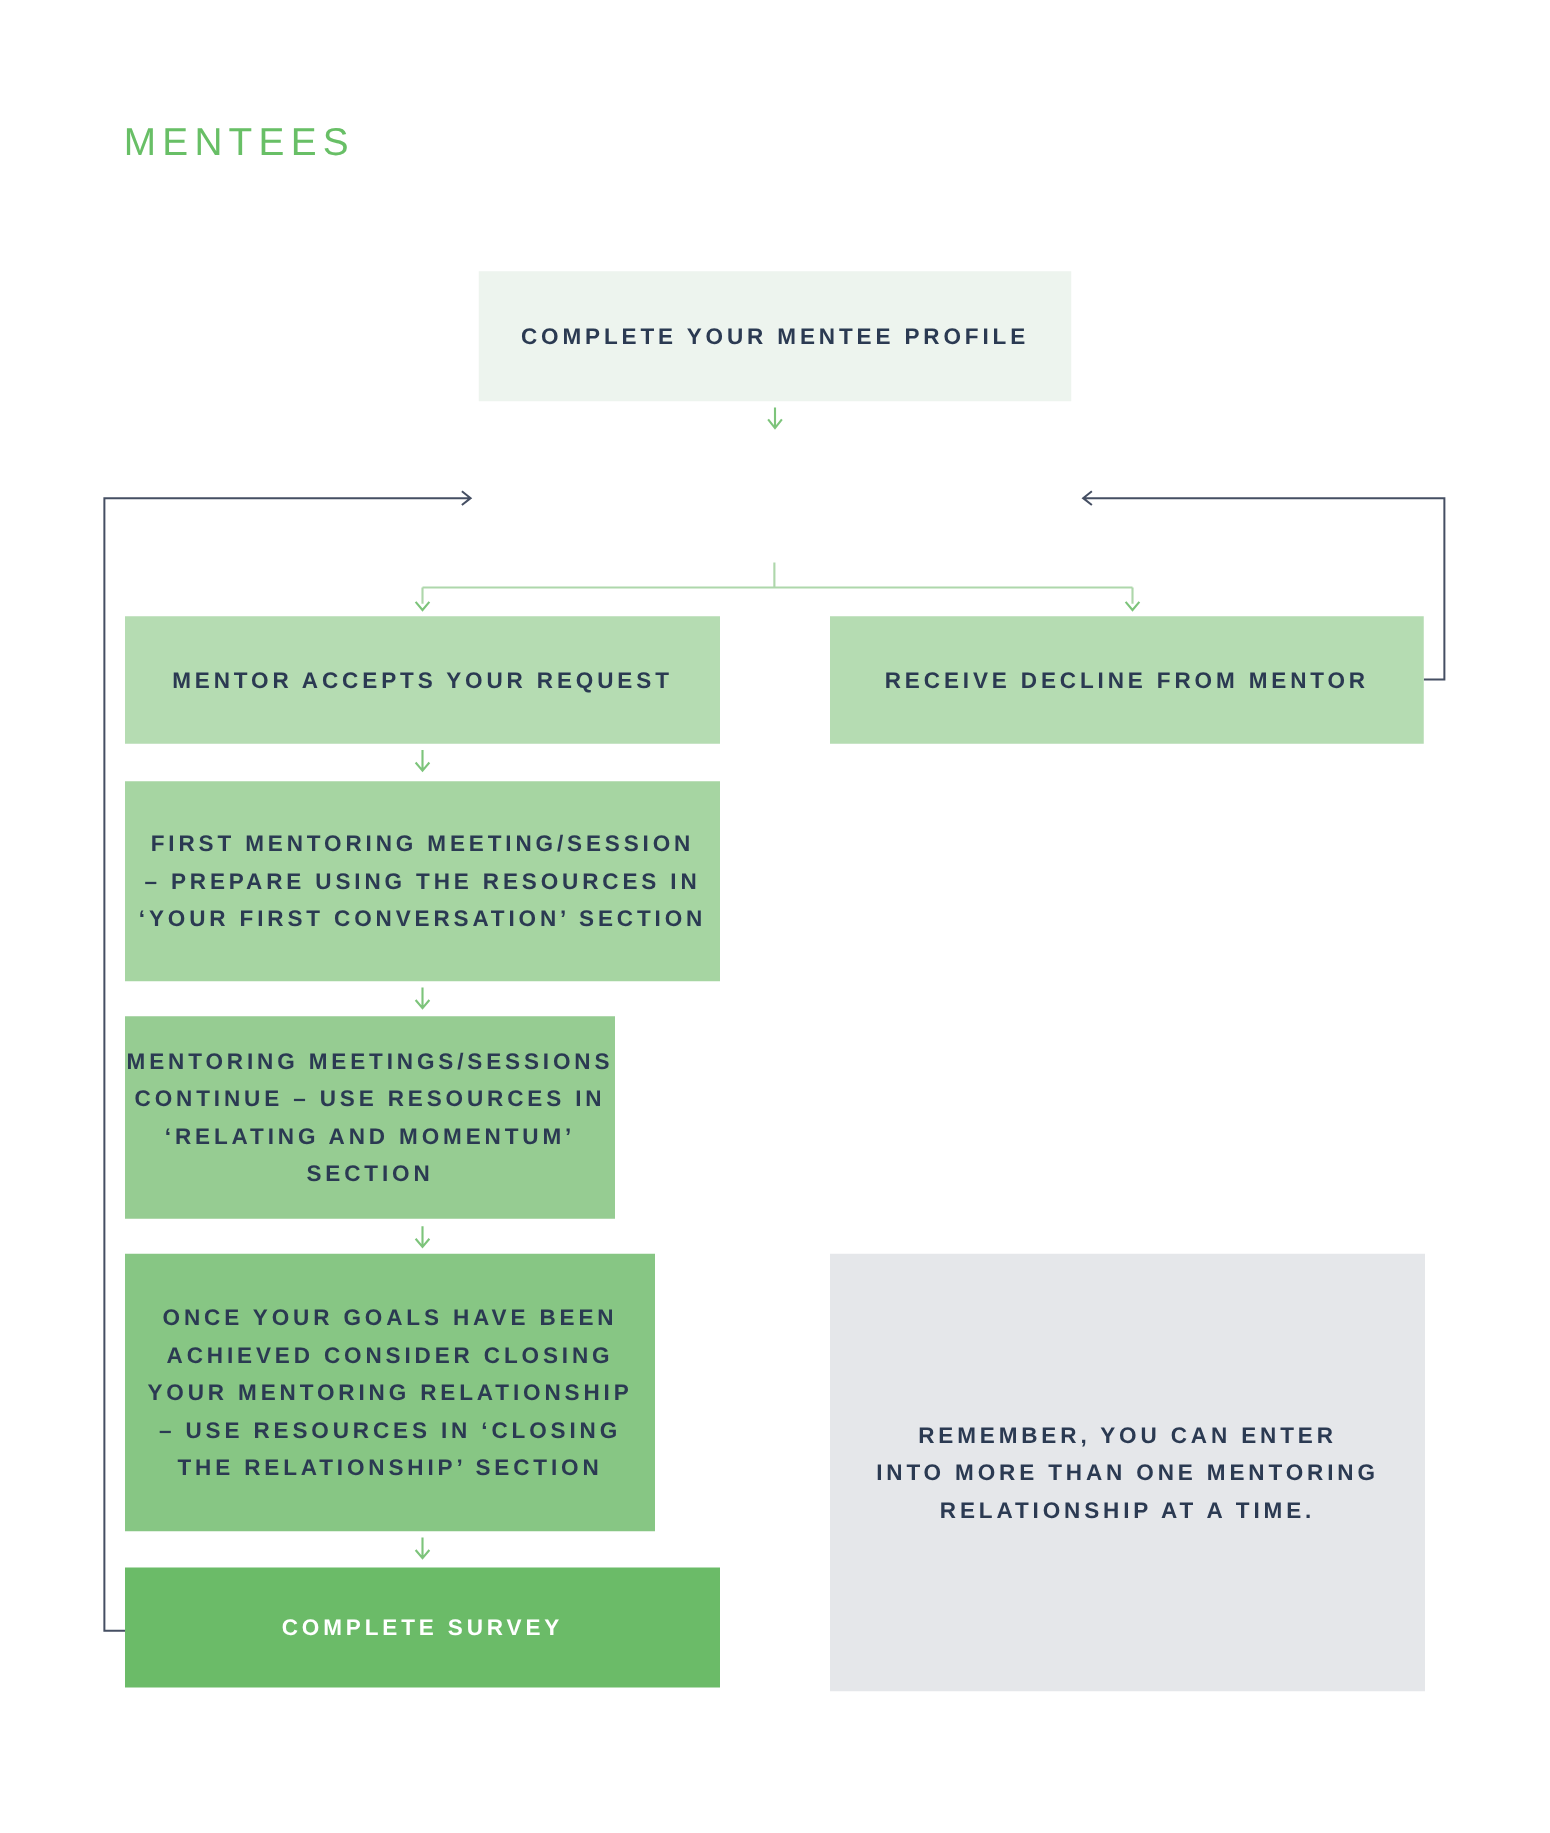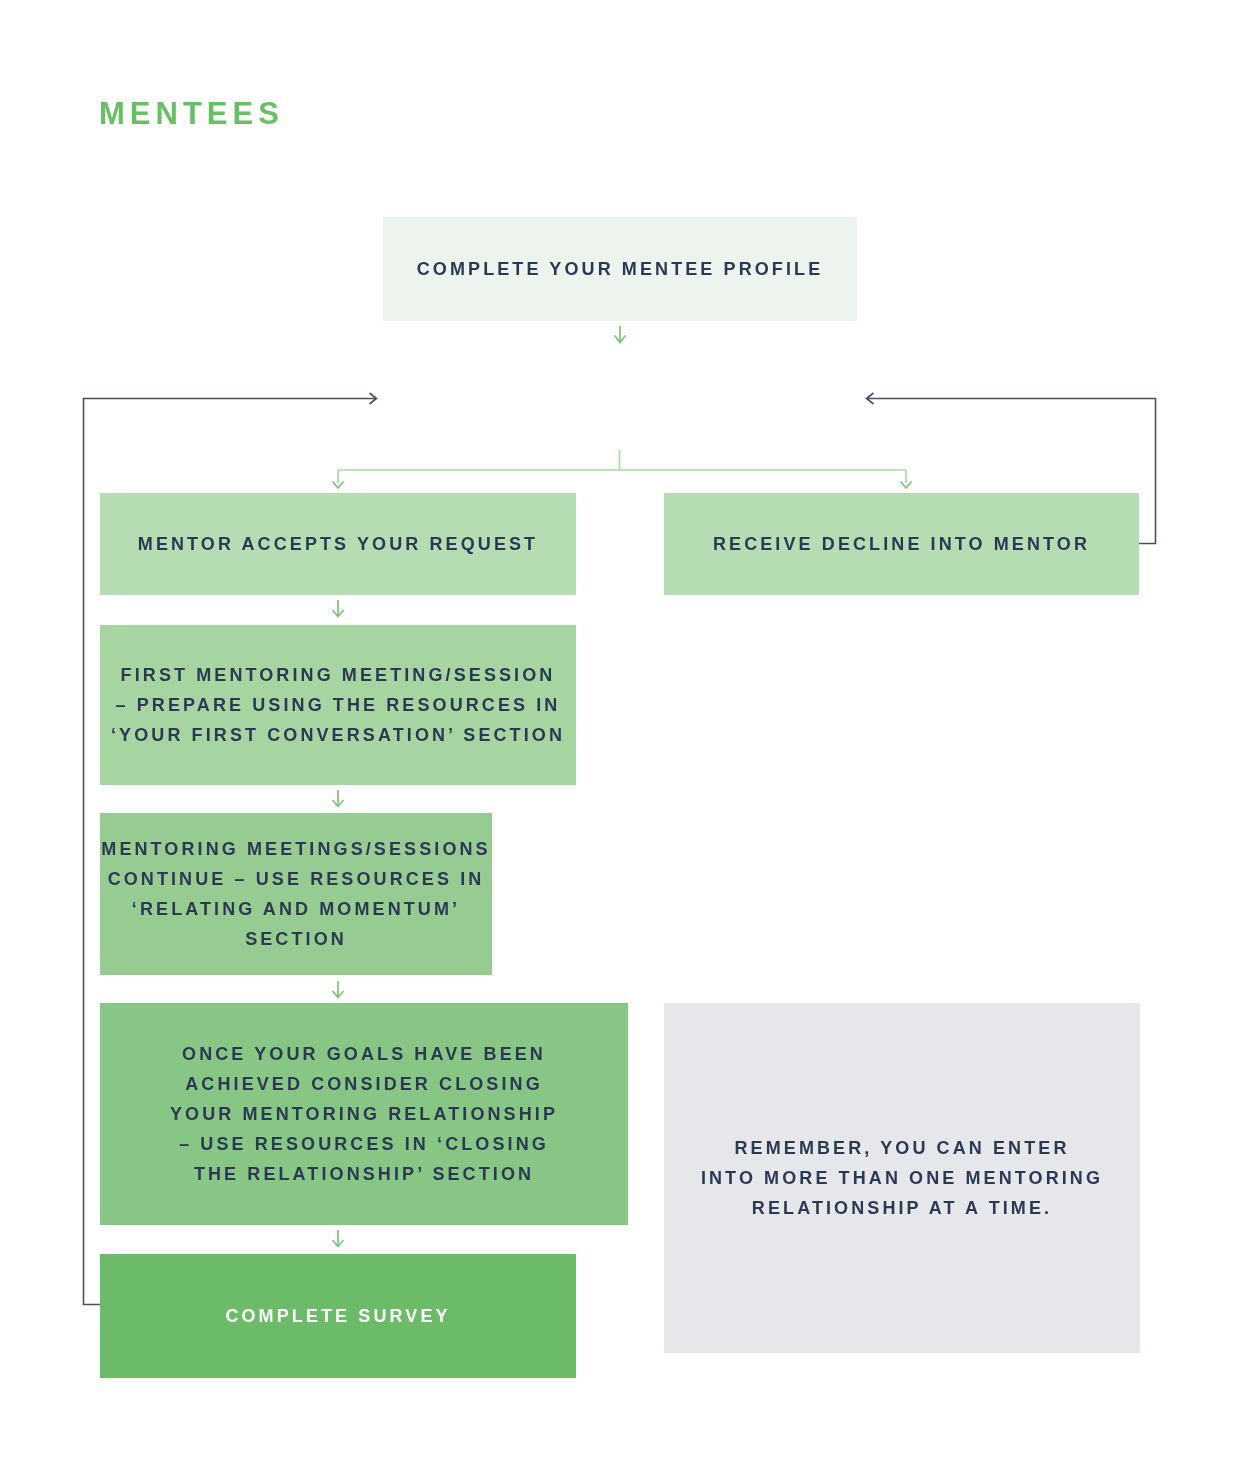--- a/index.html
+++ b/index.html
@@ -10,21 +10,21 @@
     background: #ffffff;
     font-family: "Liberation Sans", sans-serif;
     overflow: hidden;
   }
   .title {
     position: absolute;
     left: 99px;
     top: 96px;
     margin: 0;
     font-size: 31px;
-    font-weight: bold;
+    font-weight: normal;
     letter-spacing: 5px;
     color: #68bf66;
   }
   .connectors {
     position: absolute;
     left: 0; top: 0;
     width: 1240px; height: 1466px;
   }
   .box {
     position: absolute;
@@ -40,22 +40,22 @@
     line-height: 30px;
     color: #2b3a52;
     font-weight: bold;
   }
   .b1 { left: 383px; top: 217px; width: 474px; height: 104px; background: #edf4ee; }
   .b2 { left: 383px; top: 348px; width: 474px; height: 101px; background: #dcebdc; }
   .b3a { left: 100px; top: 493px; width: 476px; height: 102px; background: #b5dcb2; }
   .b3b { left: 664px; top: 493px; width: 475px; height: 102px; background: #b5dcb2; }
   .b4 { left: 100px; top: 625px; width: 476px; height: 160px; background: #a6d5a2; }
   .b5 { left: 100px; top: 813px; width: 392px; height: 162px; background: #96cc92; }
-  .b6 { left: 100px; top: 1003px; width: 528px; height: 222px; background: #87c684; }
-  .b7 { left: 100px; top: 1254px; width: 476px; height: 124px; background: #6bbb68; }
+  .b6 { left: 100px; top: 1003px; width: 424px; height: 222px; background: #87c684; }
+  .b7 { left: 100px; top: 1254px; width: 476px; height: 96px; background: #6bbb68; }
   .b7 .lbl { color: #ffffff; }
   .note { left: 664px; top: 1003px; width: 476px; height: 350px; background: #e5e7ea; }
 </style>
 </head>
 <body>
 
 <div class="canvas">
 
   <h1 class="title">MENTEES</h1>
 
@@ -83,21 +83,21 @@
   <div class="box b1">
     <span class="lbl">COMPLETE YOUR MENTEE PROFILE</span>
   </div>
 
 
   <div class="box b3a">
     <span class="lbl">MENTOR ACCEPTS YOUR REQUEST</span>
   </div>
 
   <div class="box b3b">
-    <span class="lbl">RECEIVE DECLINE INTO MENTOR</span>
+    <span class="lbl">RECEIVE DECLINE FROM MENTOR</span>
   </div>
 
   <div class="box b4">
     <span class="lbl">FIRST MENTORING MEETING/SESSION
 – PREPARE USING THE RESOURCES IN
 ‘YOUR FIRST CONVERSATION’ SECTION</span>
   </div>
 
   <div class="box b5">
     <span class="lbl">MENTORING MEETINGS/SESSIONS

